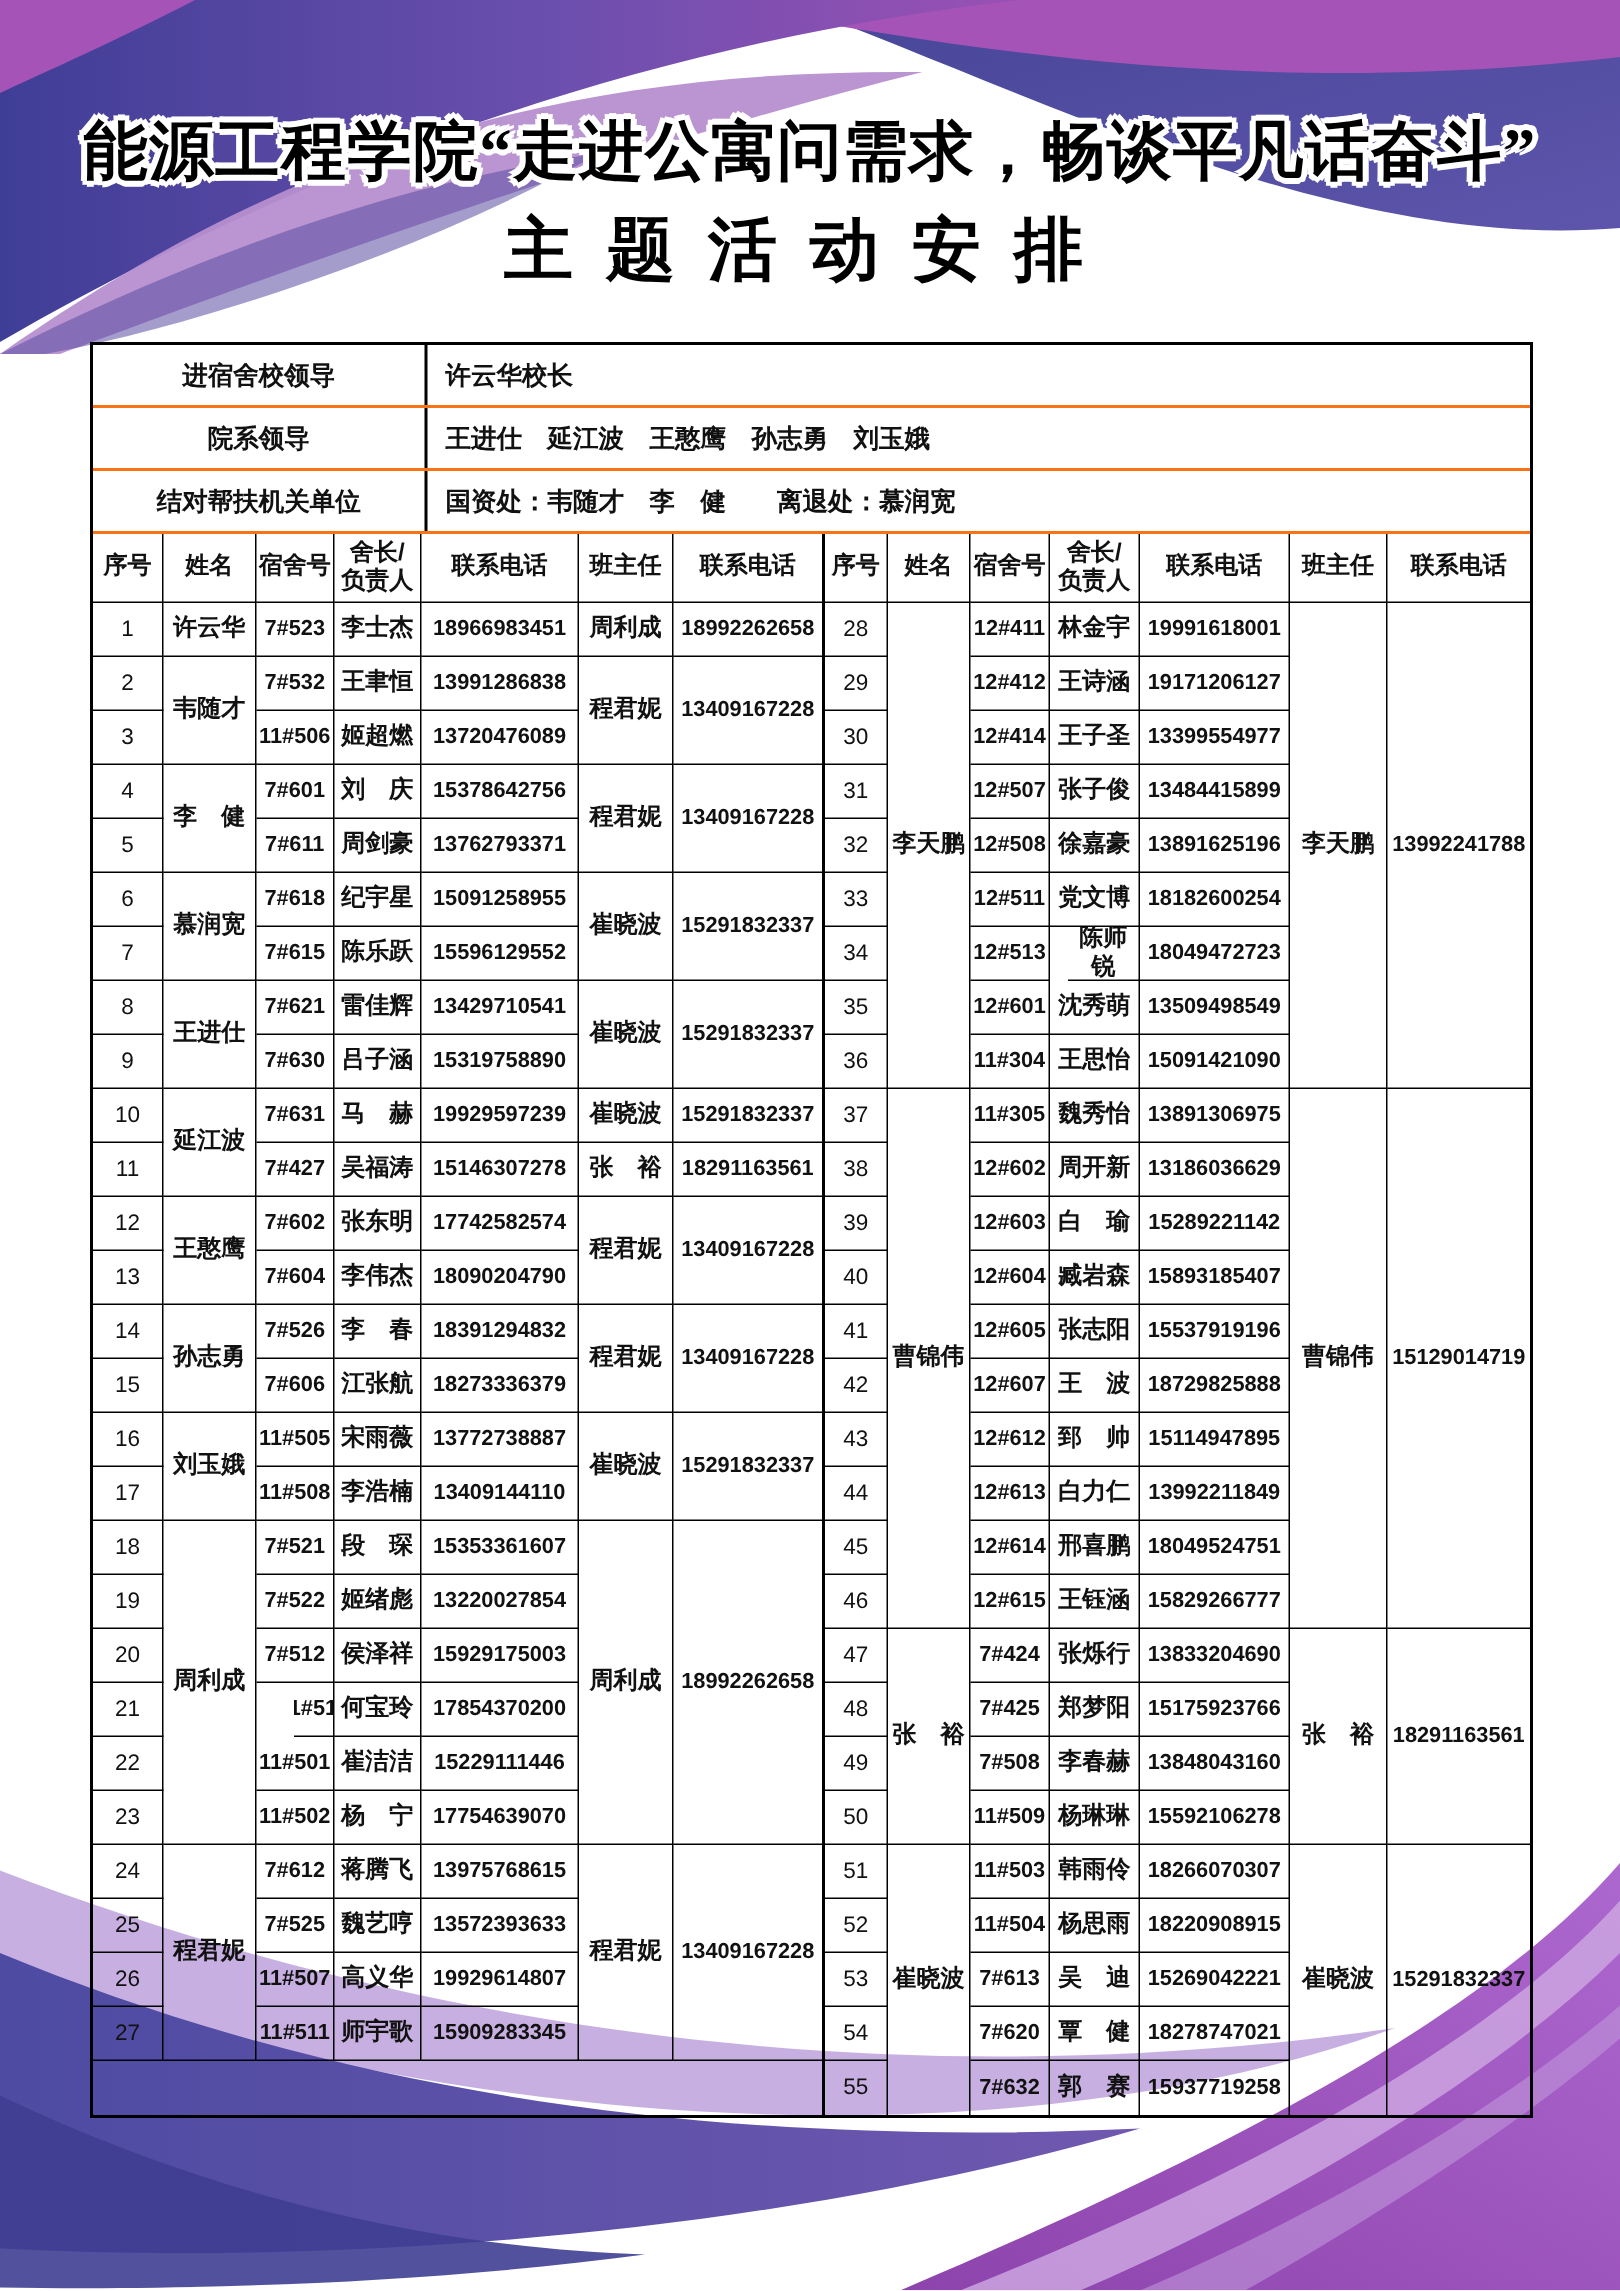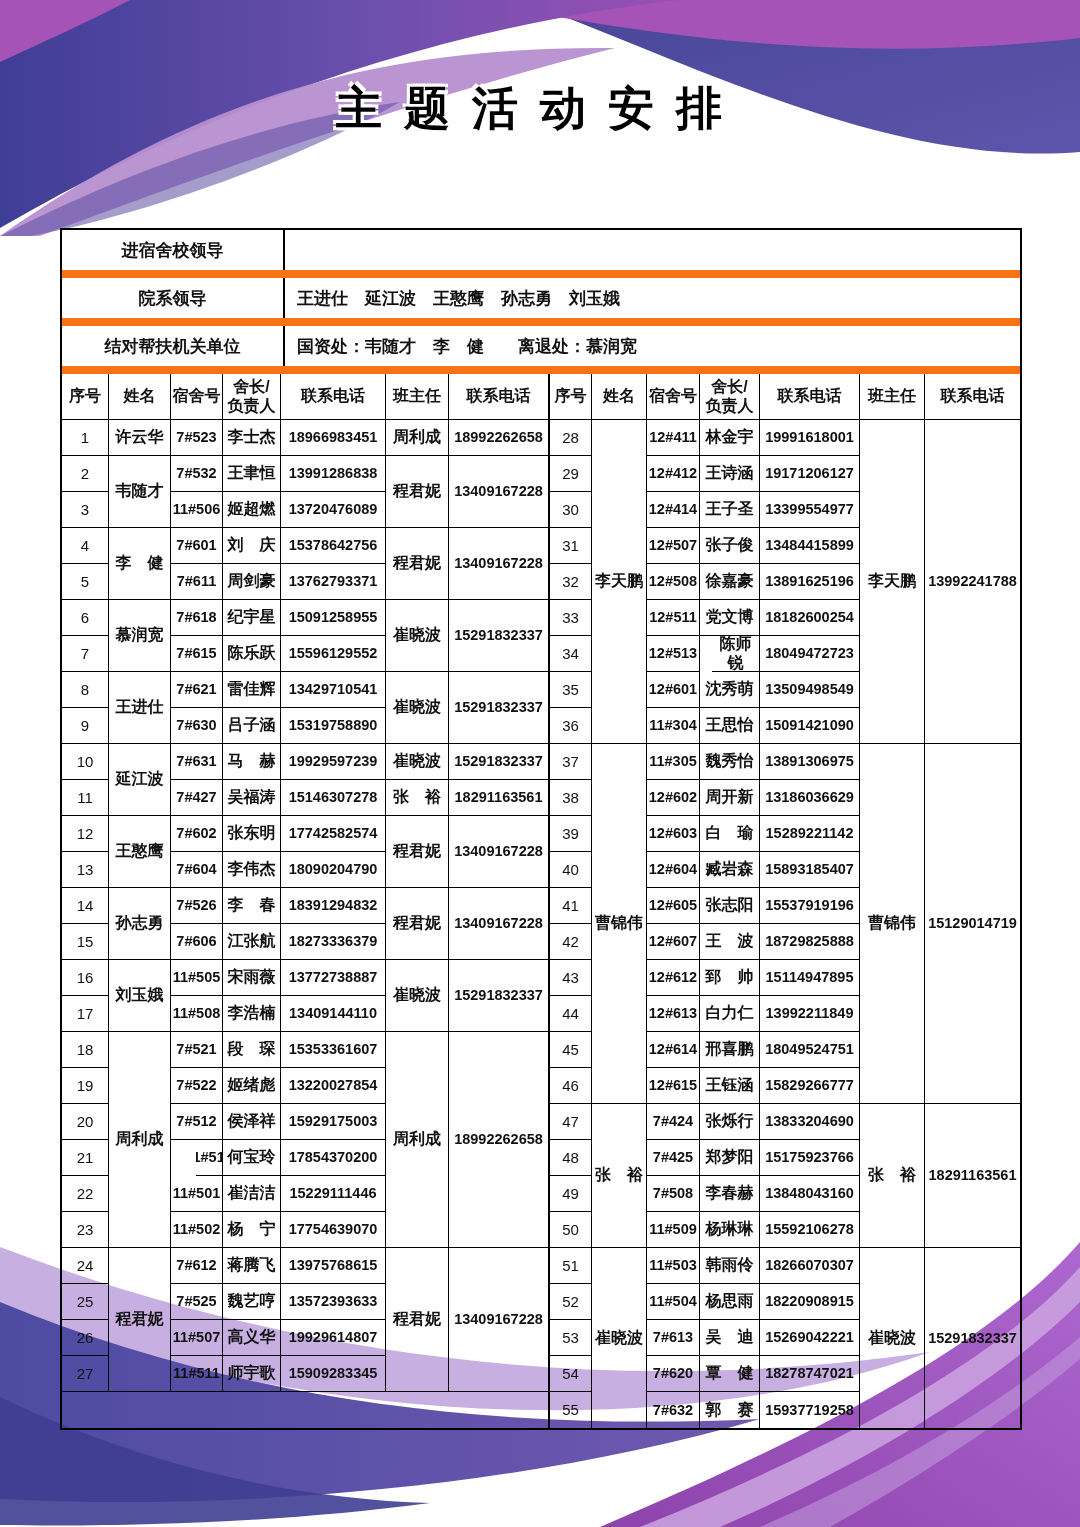--- a/index.html
+++ b/index.html
@@ -23,21 +23,21 @@
     font-family:Liberation Serif, serif; font-weight:900; font-size:46px;
     letter-spacing:22px; margin-top:6px; color:#000;
     text-shadow:-3px -3px 0 #fff,3px -3px 0 #fff,-3px 3px 0 #fff,3px 3px 0 #fff;
   }
 
   
   .table-wrap{
     position:absolute; left:60px; top:228px; width:958px; z-index:2;
     border:2px solid #000; background:transparent;
   }
-  .info-row{display:flex; height:40px; border-bottom:8px solid #f97316;}
+  .info-row{display:flex; height:40px; border-bottom:2px solid #f97316;}
   .info-label{
     width:221px; border-right:2px solid #000; display:flex; align-items:center;
     justify-content:center; font-weight:bold; font-size:17px;
   }
   .info-value{flex:1; display:flex; align-items:center; padding-left:12px; font-weight:bold; font-size:17px; white-space:pre;}
 
   .halves{display:flex;}
   .half{display:grid; position:relative;}
   .half-left{grid-template-columns:47px 62px 52px 58px 105px 63px 99px; border-right:2px solid #000;}
   .half-right{grid-template-columns:42px 55px 53px 60px 100px 65px 95px;}
@@ -100,27 +100,29 @@
     </defs>
     <path d="M0,150 C300,265 620,300 930,255 C680,345 320,330 0,215 Z" fill="#9061c4" opacity="0.5"></path>
     <path d="M600,430 C800,345 990,250 1080,145 L1080,430 Z" fill="url(#gO)"></path>
     <path d="M640,430 C840,350 1000,260 1080,170 L1080,205 C1000,285 860,370 720,430 Z" fill="#cba4e0" opacity="0.85"></path>
     <path d="M760,430 C900,370 1010,300 1080,240 L1080,262 C1010,322 910,385 830,430 Z" fill="#c096da" opacity="0.6"></path>
     <path d="M0,205 C230,300 480,335 760,322 C520,392 230,414 0,402 Z" fill="url(#gBL)"></path>
     <path d="M0,300 C150,372 300,402 430,406 C280,426 120,430 0,428 Z" fill="#3f3e92" opacity="0.9"></path>
   </svg>
 
   <div class="title-block">
+    <div class="title-line1">能源工程学院“走进公寓问需求，畅谈平凡话奋斗”</div>
     <div class="title-line2">主题活动安排</div>
   </div>
 
   <div class="table-wrap">
 
     <div class="info-row">
       <div class="info-label">进宿舍校领导</div>
+      <div class="info-value">许云华校长</div>
     </div>
     <div class="info-row">
       <div class="info-label">院系领导</div>
       <div class="info-value">王进仕　延江波　王憨鹰　孙志勇　刘玉娥</div>
     </div>
     <div class="info-row">
       <div class="info-label">结对帮扶机关单位</div>
       <div class="info-value">国资处：韦随才　李　健　　离退处：慕润宽</div>
     </div>
 

